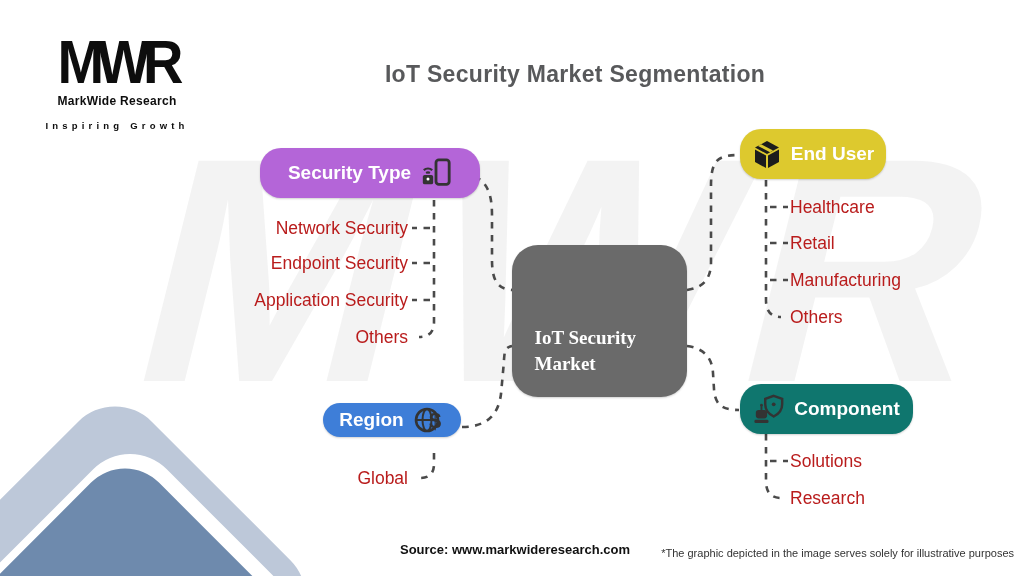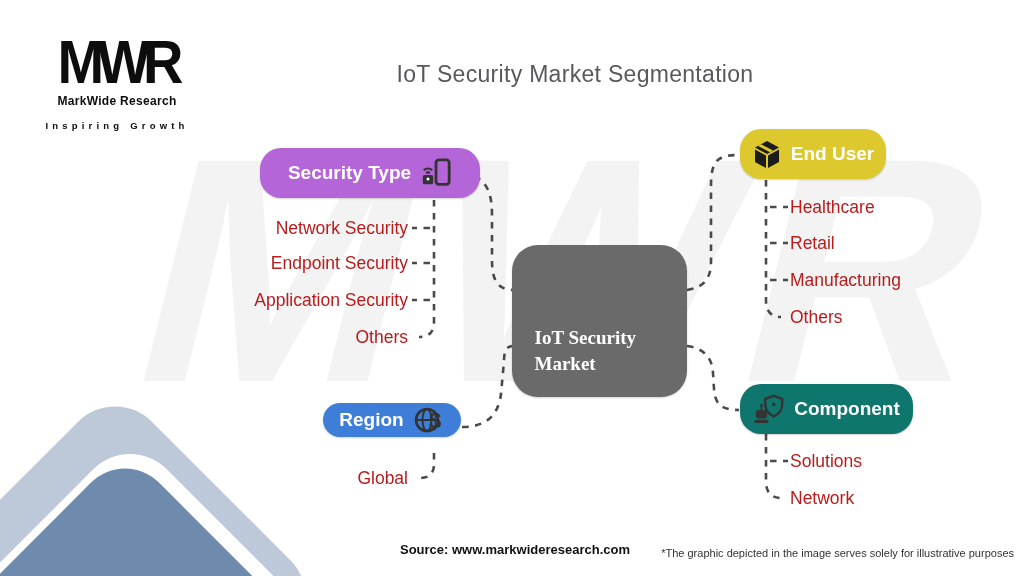--- a/index.html
+++ b/index.html
@@ -19,21 +19,21 @@
   .deco-gap{left:-40px;top:503px;width:340px;height:340px;border-radius:52px;background:#ffffff;z-index:2;}
   .deco-dark{left:-40px;top:517px;width:330px;height:330px;border-radius:48px;background:#6e8aad;z-index:3;}
   
   .logo{position:absolute;left:32px;top:34px;z-index:6;width:170px;text-align:center;color:#0d0d0d;}
   .logo-mark{font-size:56px;font-weight:900;letter-spacing:-7px;line-height:1;transform:scaleY(1.08);}
   .logo-name{font-size:12px;font-weight:800;margin-top:4px;letter-spacing:.3px;}
   .logo-tagline{font-size:9.5px;font-weight:700;letter-spacing:4.2px;margin-top:12px;}
   
   .title{
     position:absolute;left:330px;top:46px;width:490px;z-index:6;
-    font-size:23px;font-weight:400;color:#58595b;text-align:center;letter-spacing:.3px;
+    font-size:23px;font-weight:700;color:#58595b;text-align:center;letter-spacing:.3px;
   }
   
   .connectors{position:absolute;left:0;top:0;z-index:4;pointer-events:none;}
   .connectors path{fill:none;stroke:#4a4a4a;stroke-width:2.6;stroke-dasharray:6.5 6.5;}
   
   .node{
     position:absolute;z-index:5;display:flex;align-items:center;justify-content:center;gap:9px;
     border-radius:21px;color:#ffffff;font-weight:700;font-size:19px;
     box-shadow:0 1px 2px rgba(0,0,0,0.18);
   }
@@ -133,18 +133,18 @@
       <path d="M22,3 L31,6.2 V12 C31,19 27,22.5 22,25 C17,22.5 13,19 13,12 V6.2 Z" fill="none" stroke="#333" stroke-width="2.6"></path>
       <circle cx="22" cy="12" r="2" fill="#333"></circle>
       <line x1="9" y1="18" x2="9" y2="14" stroke="#333" stroke-width="2"></line>
       <circle cx="9" cy="13" r="1.5" fill="#333"></circle>
       <rect x="3" y="18" width="12" height="9" rx="3" fill="#333"></rect>
       <rect x="1.5" y="28.5" width="15" height="3.5" rx="1.5" fill="#333"></rect>
     </svg>
     <span>Component</span>
   </div>
   <div class="item l" style="top:450px">Solutions</div>
-  <div class="item l" style="top:487px">Network</div>
+  <div class="item l" style="top:487px">Research</div>
 
   <div class="source">Source: www.markwideresearch.com</div>
   <div class="disclaimer">*The graphic depicted in the image serves solely for illustrative purposes</div>
 
 </div>
 
 </body></html>

